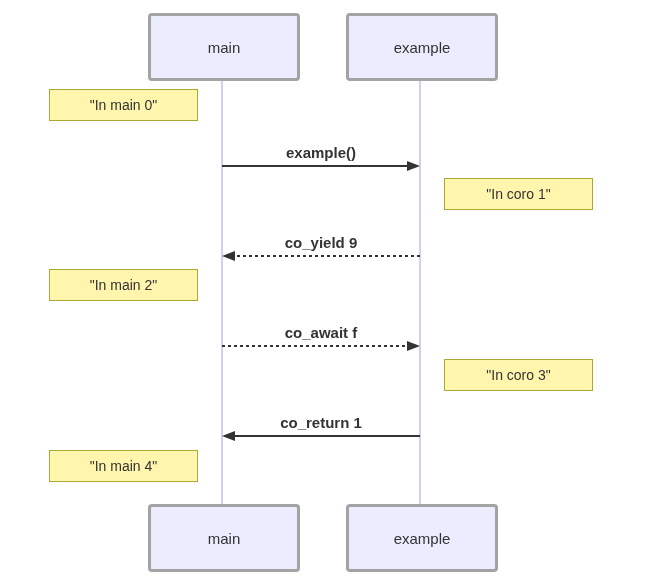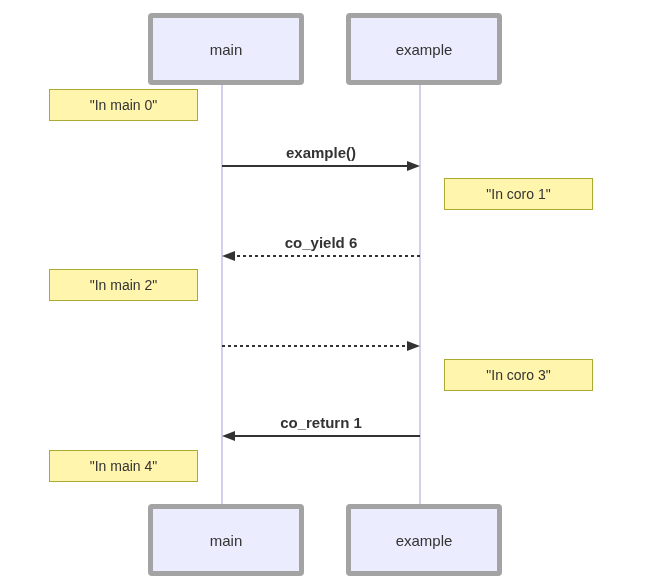--- a/index.html
+++ b/index.html
@@ -18,21 +18,21 @@
   .lifeline {
     position: absolute;
     width: 2px;
     background: #d6cfec;
   }
   .actor-box {
     position: absolute;
     width: 146px;
     height: 62px;
     background: #ececff;
-    border: 5px solid #a3a3a3;
+    border: 3px solid #a3a3a3;
     border-radius: 4px;
     display: flex;
     align-items: center;
     justify-content: center;
     color: #333333;
     font-size: 15px;
   }
   .note {
     position: absolute;
     width: 147px;
@@ -93,21 +93,22 @@
     <polygon points="235,251 222,256 235,261" fill="#333333"></polygon>
 
     <line x1="222" y1="346" x2="410" y2="346" stroke="#333333" stroke-width="2" stroke-dasharray="3,3"></line>
     <polygon points="407,341 420,346 407,351" fill="#333333"></polygon>
 
     <line x1="420" y1="436" x2="233" y2="436" stroke="#333333" stroke-width="2"></line>
     <polygon points="235,431 222,436 235,441" fill="#333333"></polygon>
   </svg>
 
   <div class="msg-label" style="top:144px;">example()</div>
-  <div class="msg-label" style="top:234px;">co_yield 6</div>
+  <div class="msg-label" style="top:234px;">co_yield 9</div>
+  <div class="msg-label" style="top:324px;">co_await f</div>
   <div class="msg-label" style="top:414px;">co_return 1</div>
 
   <div class="note" style="left:49px; top:89px;">
     <span>"In main 0"</span>
   </div>
   <div class="note" style="left:444px; top:178px;">
     <span>"In coro 1"</span>
   </div>
   <div class="note" style="left:49px; top:269px;">
     <span>"In main 2"</span>

